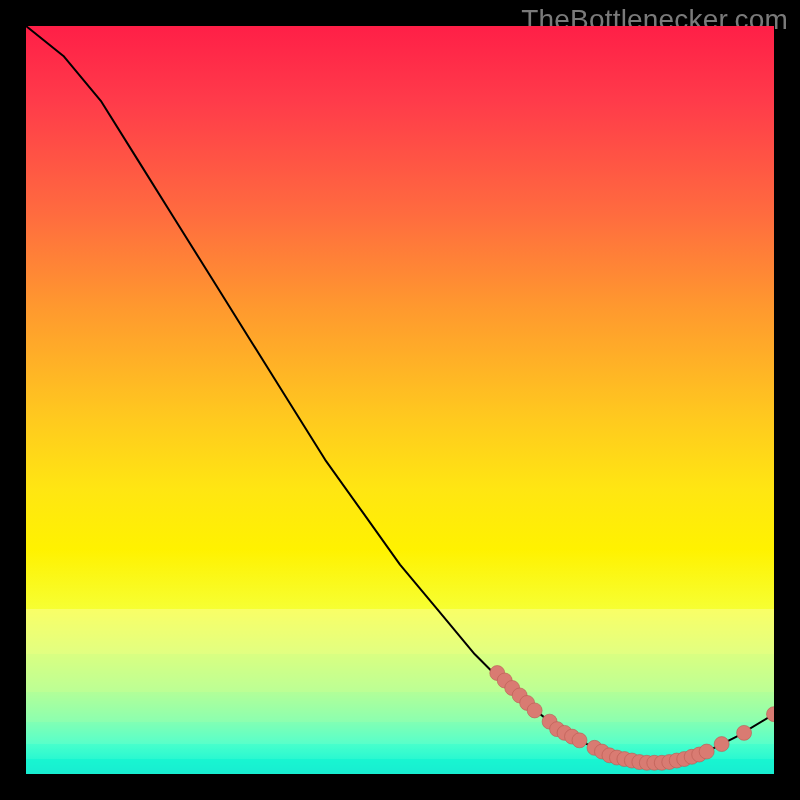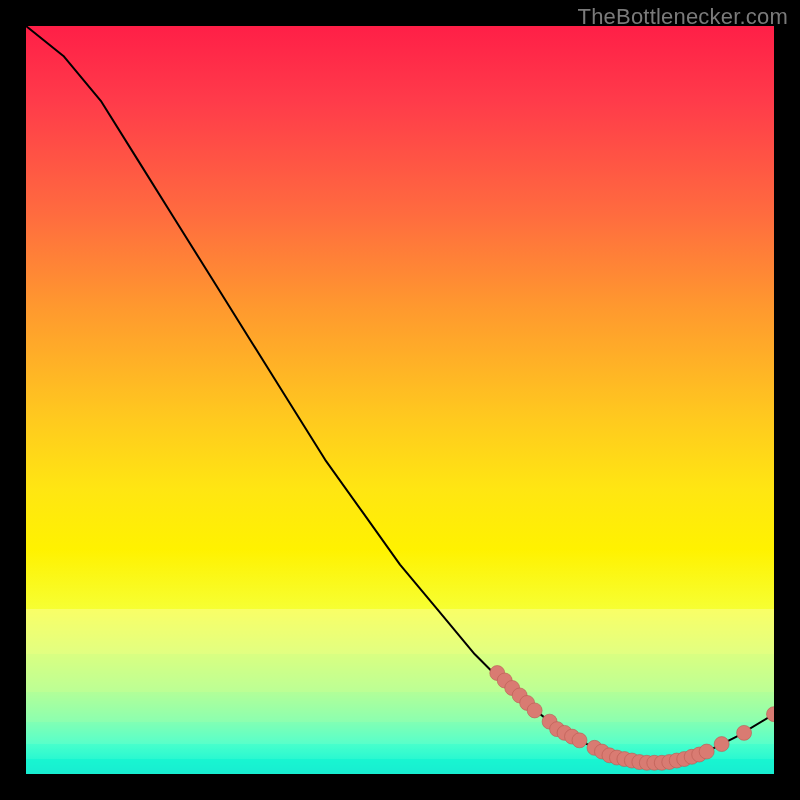--- a/index.html
+++ b/index.html
@@ -15,21 +15,21 @@
     position: relative;
     width: 800px;
     height: 800px;
     background: #000;
   }
   .watermark {
     position: absolute;
     top: 4px;
     right: 12px;
     color: #7a7a7a;
-    font-size: 22px;
+    font-size: 28px;
     letter-spacing: 0.2px;
     font-weight: 400;
   }
   .plot-area {
     position: absolute;
     left: 26px;
     top: 26px;
     width: 748px;
     height: 748px;
     

